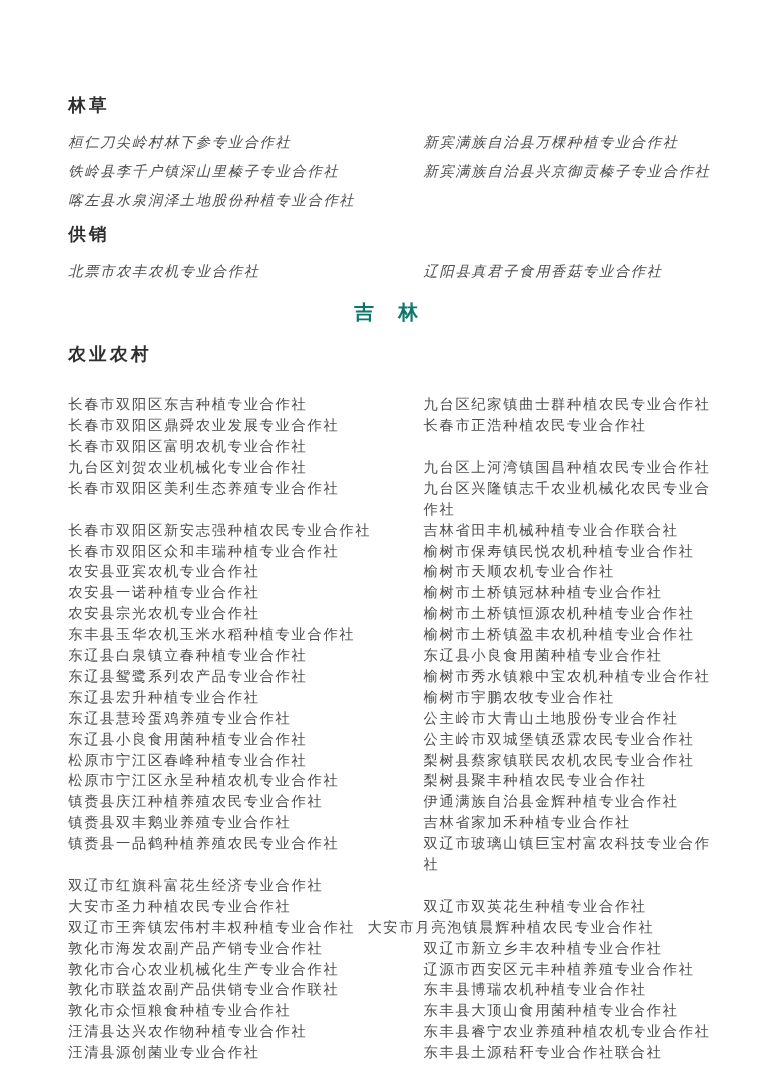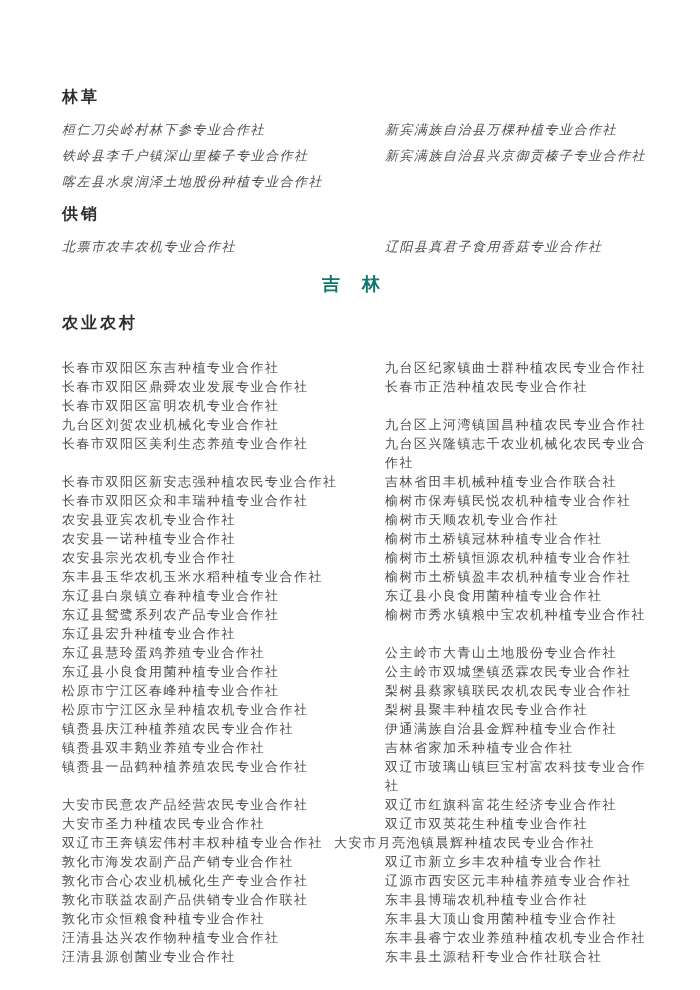--- a/index.html
+++ b/index.html
@@ -158,20 +158,21 @@
           <div class="cell right">东辽县小良食用菌种植专业合作社</div>
         </div>
 
         <div class="row">
           <div class="cell left">东辽县鸳鹭系列农产品专业合作社</div>
           <div class="cell right">榆树市秀水镇粮中宝农机种植专业合作社</div>
         </div>
 
         <div class="row">
           <div class="cell left">东辽县宏升种植专业合作社</div>
+          <div class="cell right">榆树市宇鹏农牧专业合作社</div>
         </div>
 
         <div class="row">
           <div class="cell left">东辽县慧玲蛋鸡养殖专业合作社</div>
           <div class="cell right">公主岭市大青山土地股份专业合作社</div>
         </div>
 
         <div class="row">
           <div class="cell left">东辽县小良食用菌种植专业合作社</div>
           <div class="cell right">公主岭市双城堡镇丞霖农民专业合作社</div>
@@ -196,21 +197,20 @@
           <div class="cell left">镇赉县双丰鹅业养殖专业合作社</div>
           <div class="cell right">吉林省家加禾种植专业合作社</div>
         </div>
 
         <div class="row">
           <div class="cell left">镇赉县一品鹤种植养殖农民专业合作社</div>
           <div class="cell right">双辽市玻璃山镇巨宝村富农科技专业合作社</div>
         </div>
 
         <div class="row">
-          <div class="cell left">大安市民意农产品经营农民专业合作社</div>
           <div class="cell right">双辽市红旗科富花生经济专业合作社</div>
         </div>
 
         <div class="row">
           <div class="cell left">大安市圣力种植农民专业合作社</div>
           <div class="cell right">双辽市双英花生种植专业合作社</div>
         </div>
 
         <div class="row">
           <div class="cell right">双辽市王奔镇宏伟村丰权种植专业合作社</div>

